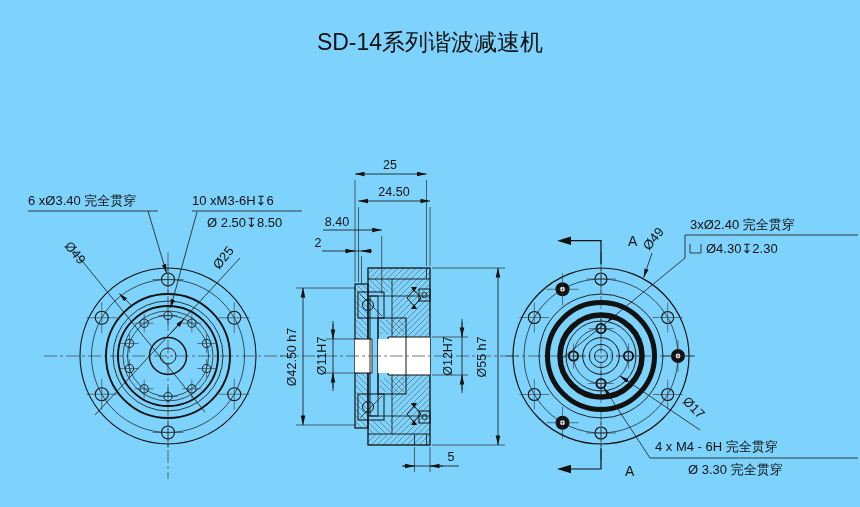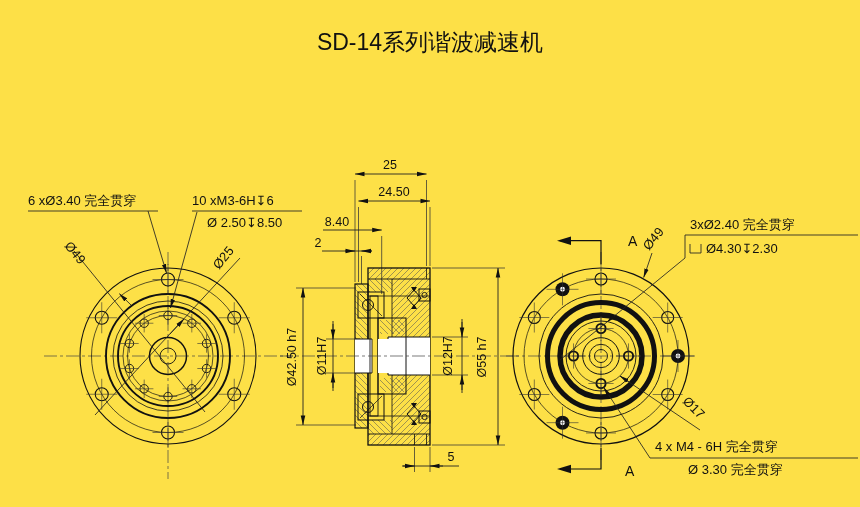--- a/index.html
+++ b/index.html
@@ -1,16 +1,16 @@
 <!DOCTYPE html>
 <html><head>
 <meta charset="utf-8">
 <style>
   html,body{margin:0;padding:0;background:#fff;}
-  #stage{position:relative;width:860px;height:507px;background:#fde047;overflow:hidden;
+  #stage{position:relative;width:860px;height:507px;background:#7dd3fc;overflow:hidden;
          font-family:"Liberation Sans","DejaVu Sans",sans-serif;}
   svg{position:absolute;left:0;top:0;}
   text{fill:#111;font-family:"Liberation Sans","DejaVu Sans",sans-serif;}
   .callout{font-size:13px;}
   .dim{font-size:12.5px;}
   .seclbl{font-size:14px;}
   .title{font-size:23px;}
   .thin{stroke:#333;stroke-width:0.75;fill:none;}
   .dimln{stroke:#222;stroke-width:0.9;fill:none;}
   .ldr{stroke:#222;stroke-width:0.85;fill:none;}

